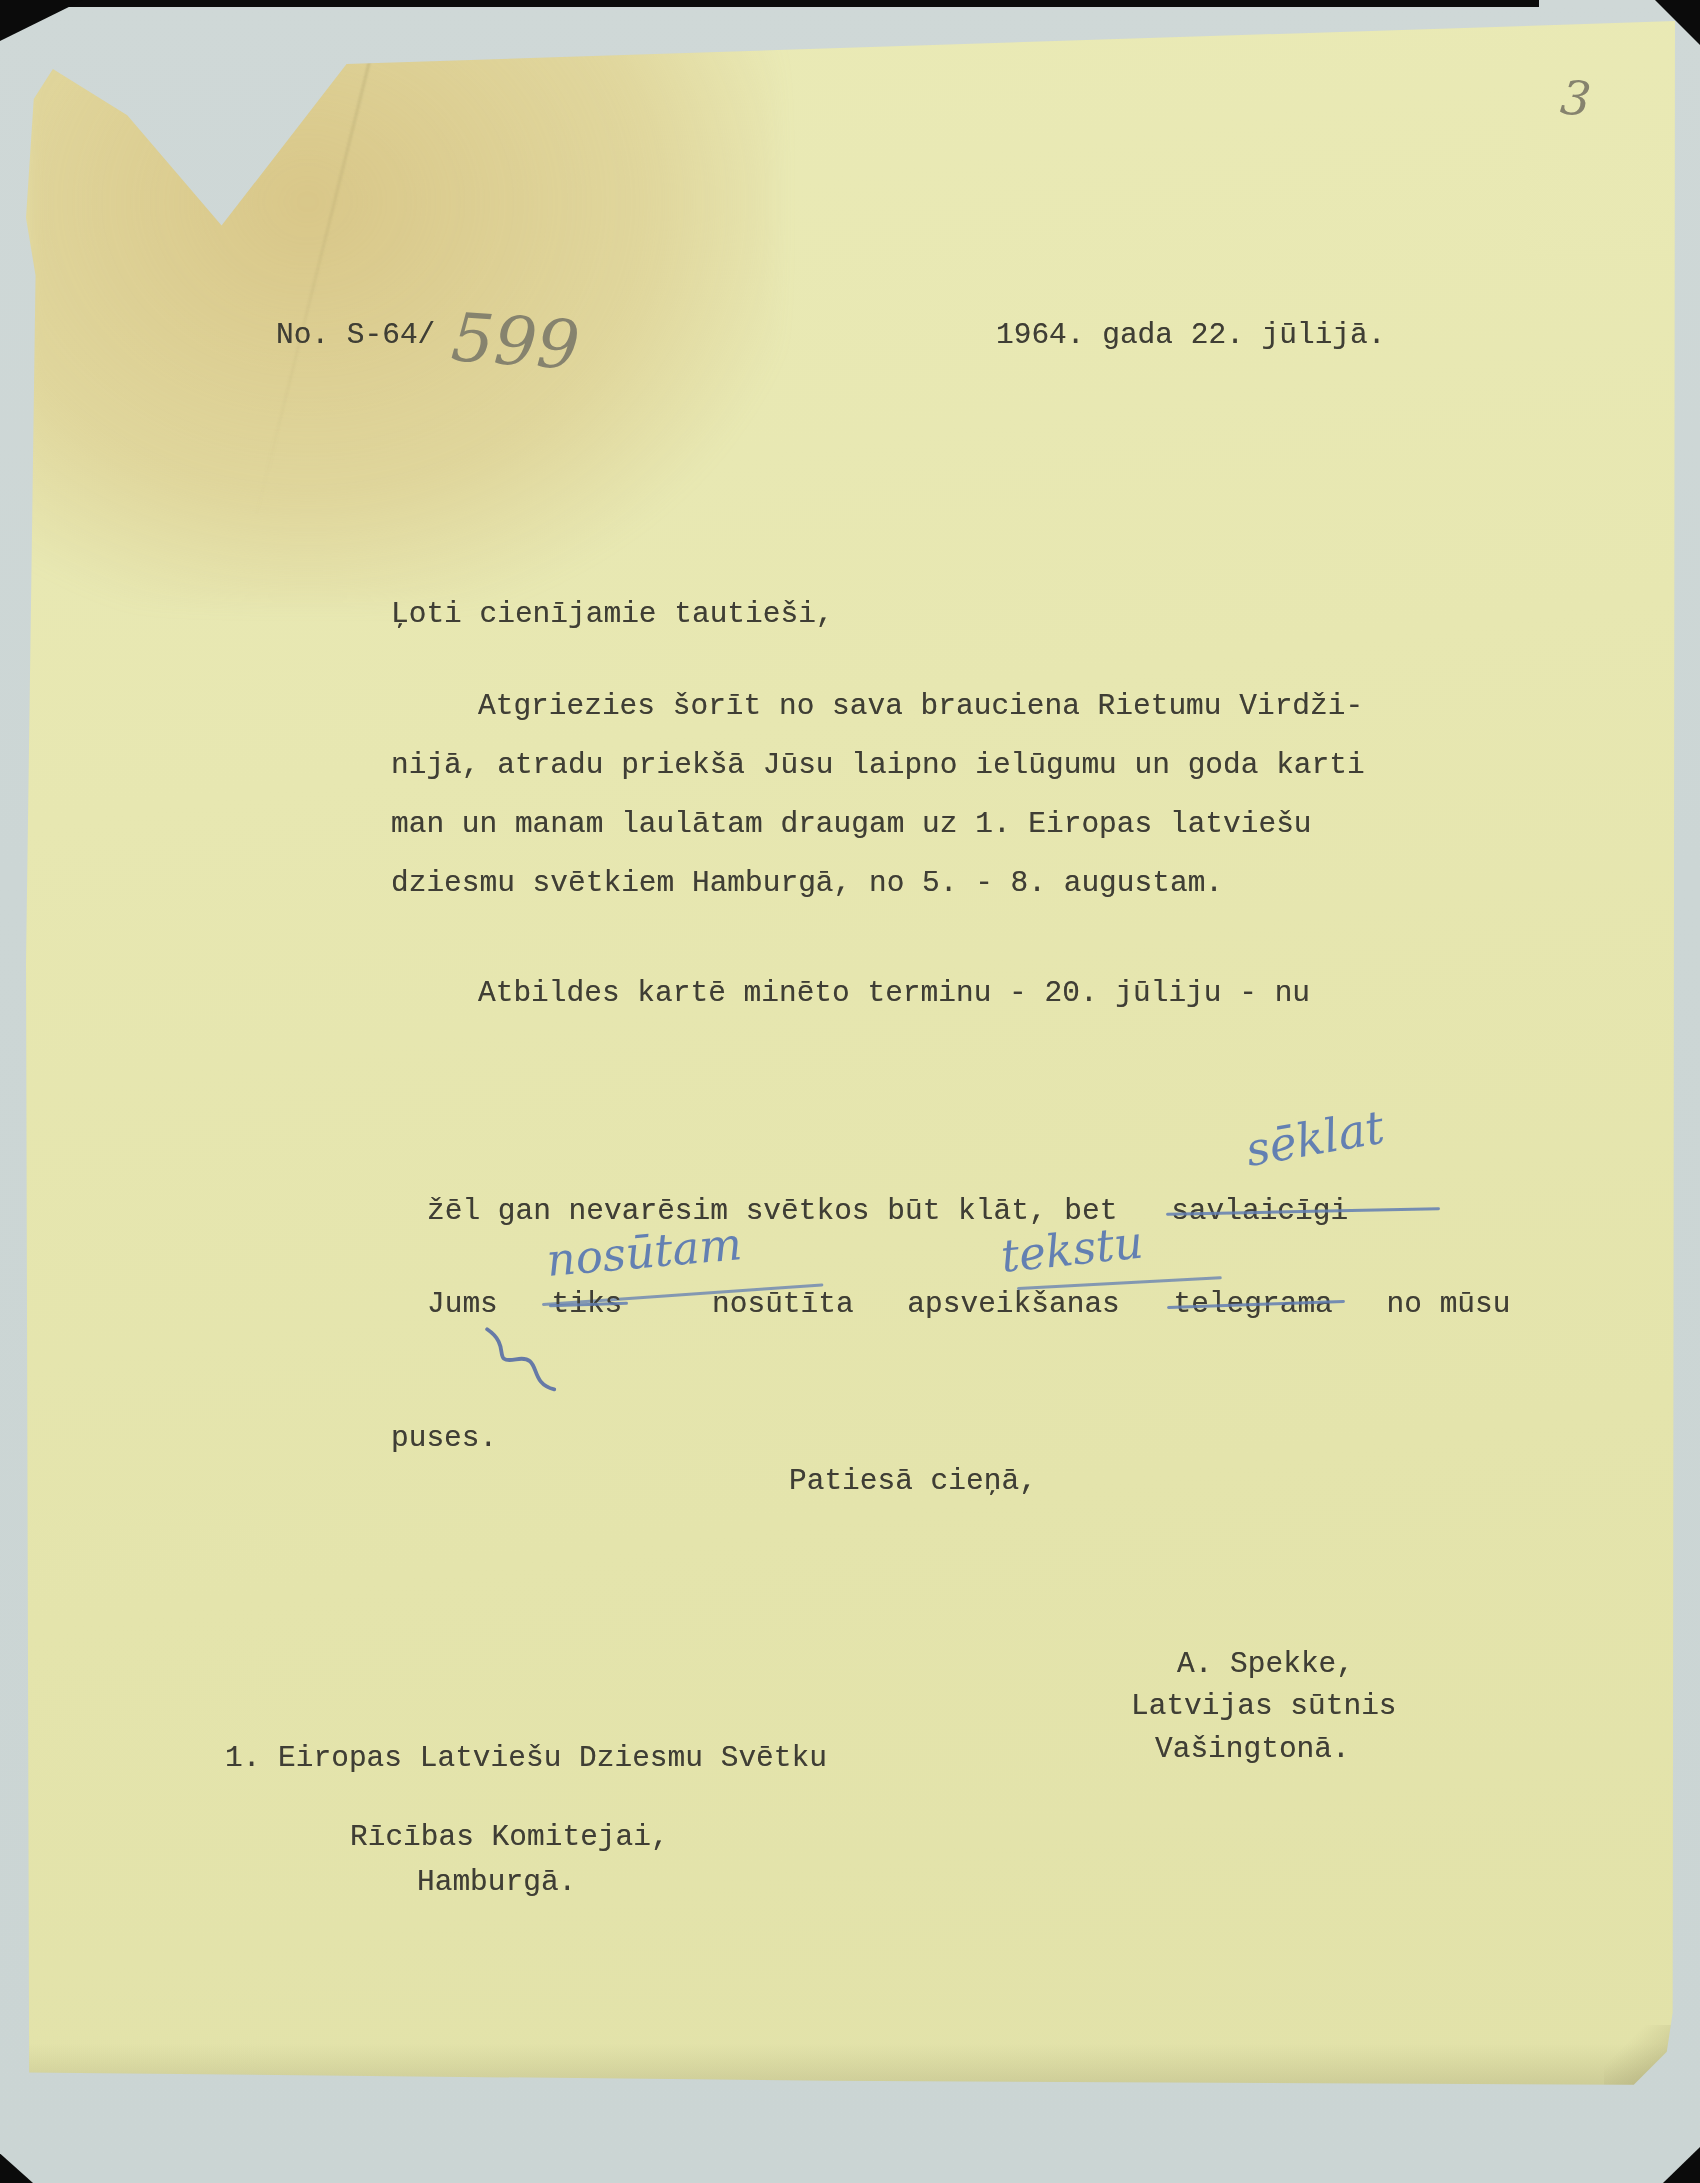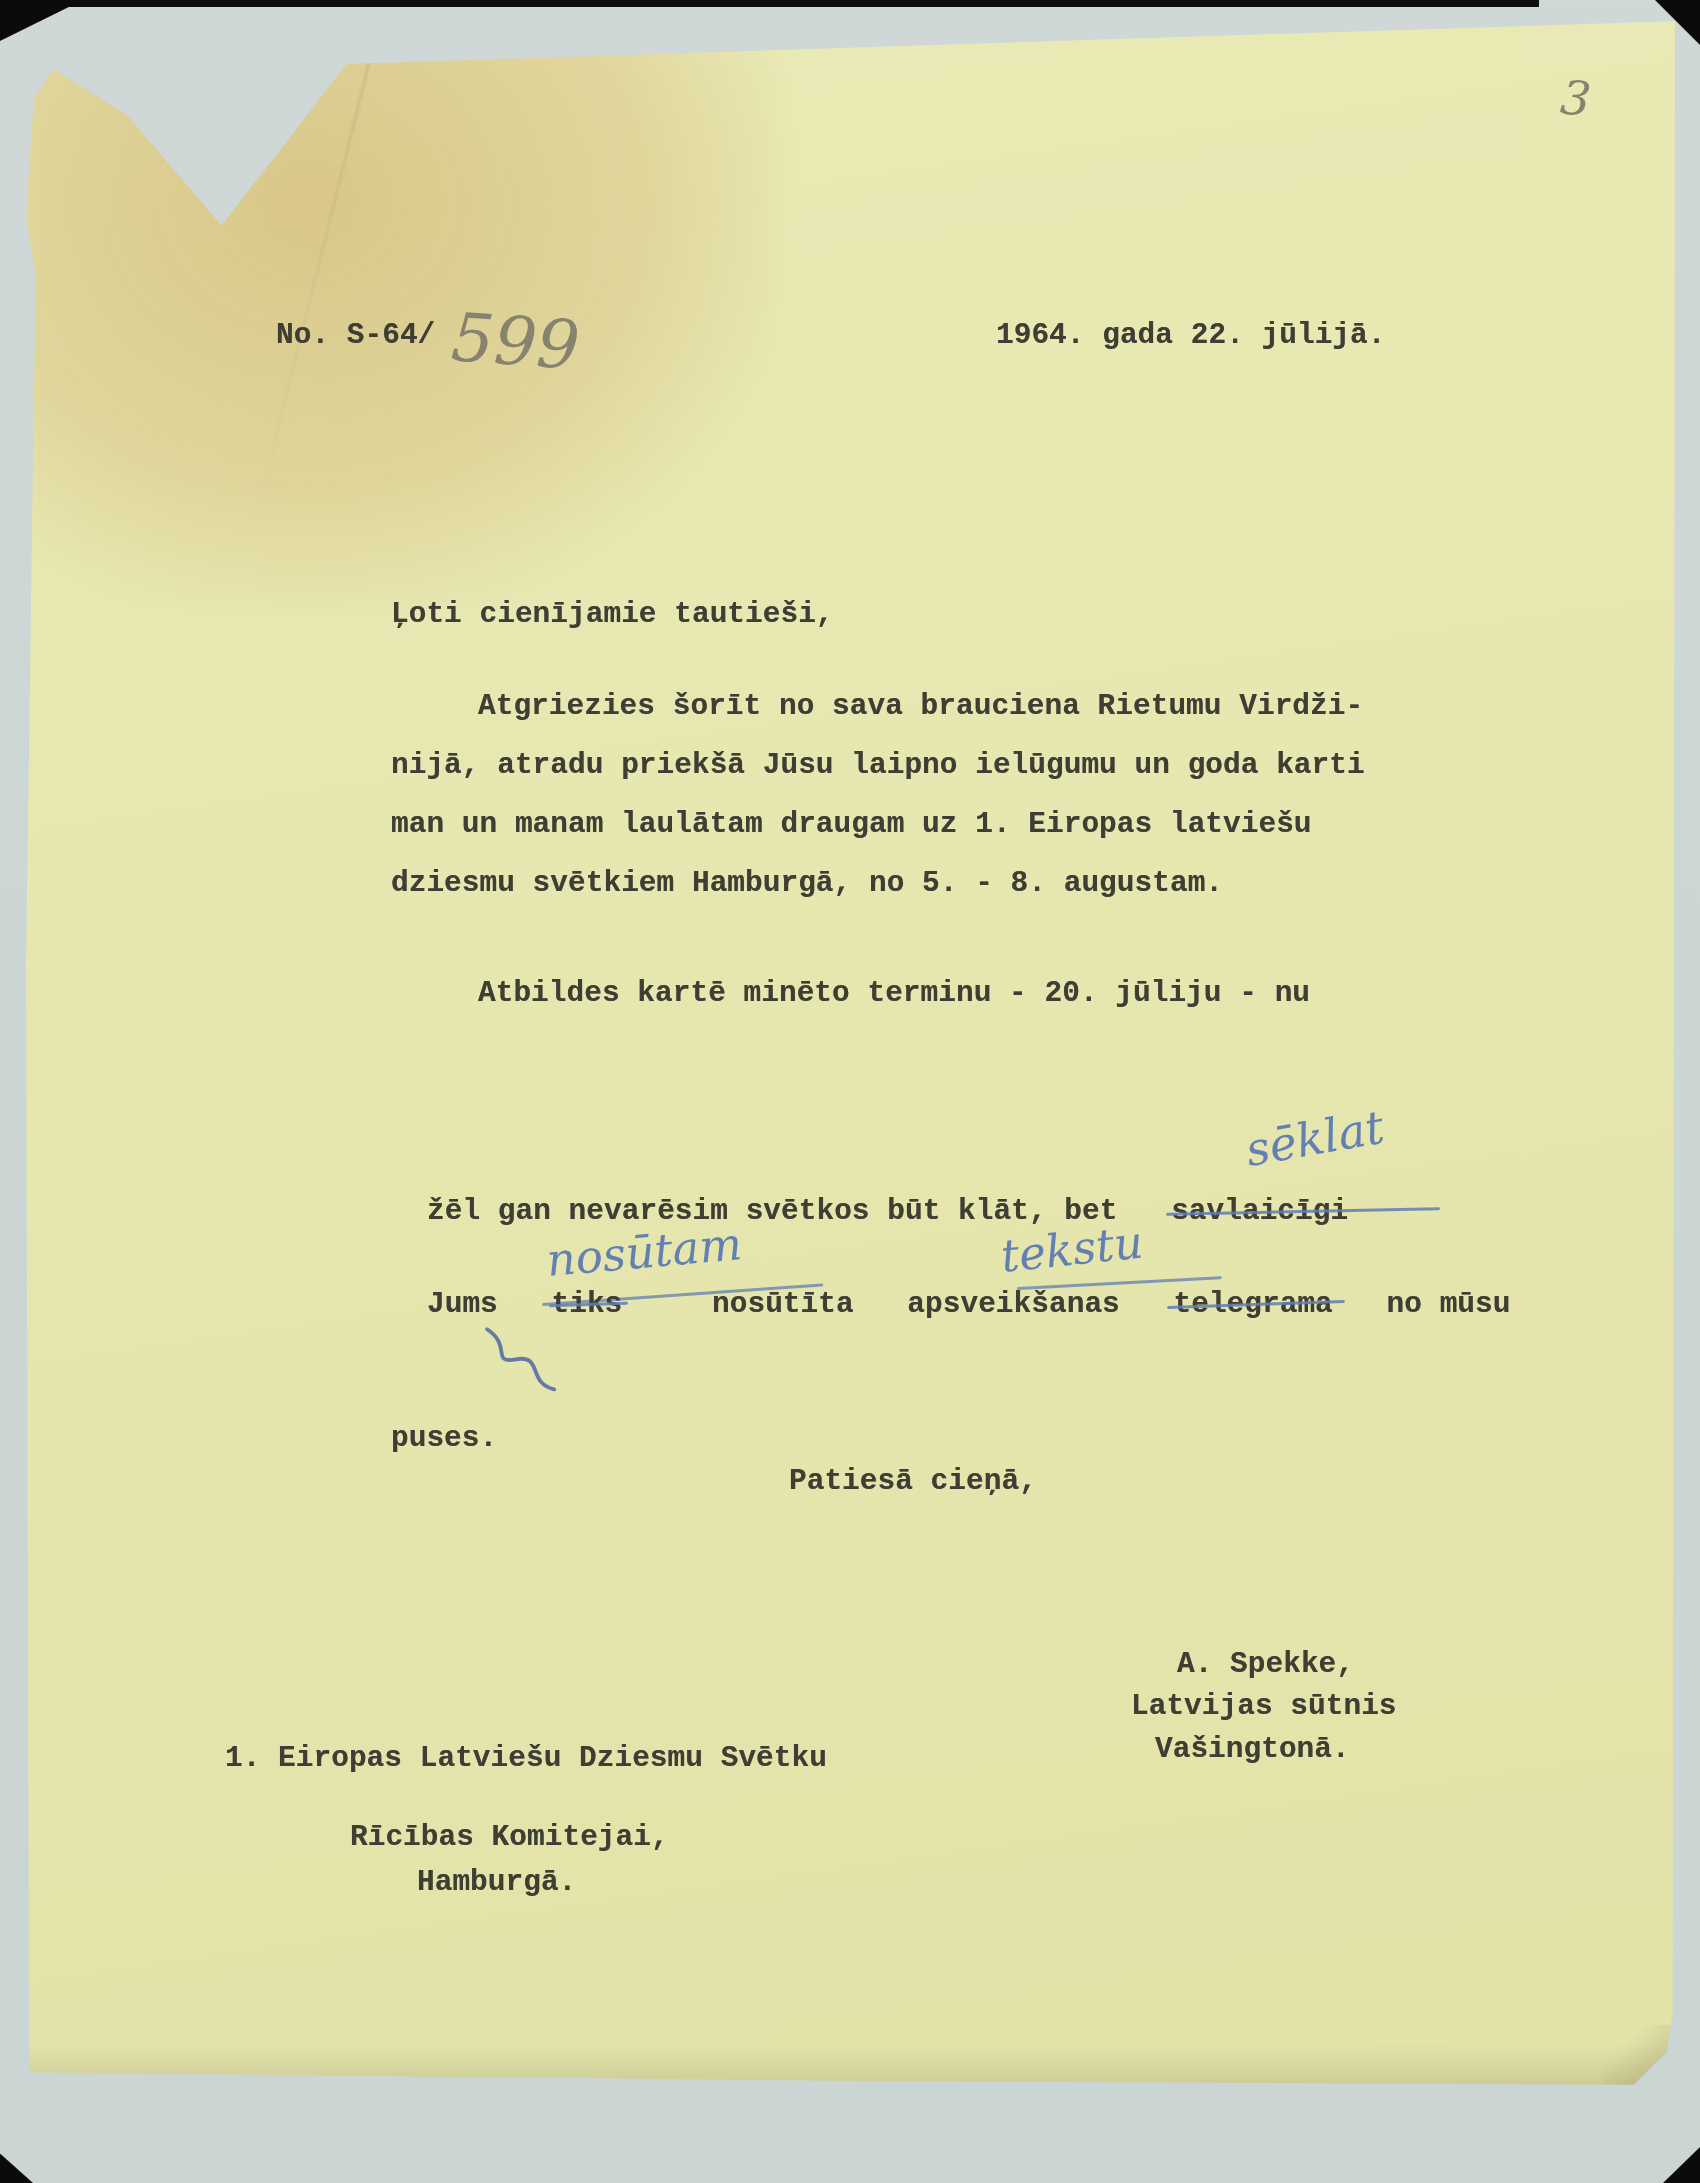--- a/index.html
+++ b/index.html
@@ -49,21 +49,21 @@
     background:linear-gradient(180deg,rgba(120,118,80,0) 0%,rgba(120,118,80,0.22) 100%);
   }
   .fold-br{
     position:absolute;right:0px;bottom:0px;width:71px;height:64px;
     background:linear-gradient(315deg,rgba(140,135,90,0.45),rgba(140,135,90,0) 70%);
   }
 
   .typed{
     position:absolute;white-space:pre;
     font-family:"Liberation Mono","DejaVu Sans Mono",monospace;
-    font-weight:700;font-size:29.5px;line-height:1.05;
+    font-weight:400;font-size:29.5px;line-height:1.05;
     color:#3f3e35;text-shadow:0 0 0.6px rgba(62,60,48,0.55);
   }
   .typed .seg{position:relative;display:inline-block;margin-left:36px;}
 
   
   .bstrike::after{
     content:"";position:absolute;left:-4%;right:-8%;top:46%;height:3.2px;
     background:rgba(97,126,179,0.85);border-radius:1.9px;transform:rotate(-2deg);
   }
   .bstrike-long::after{

